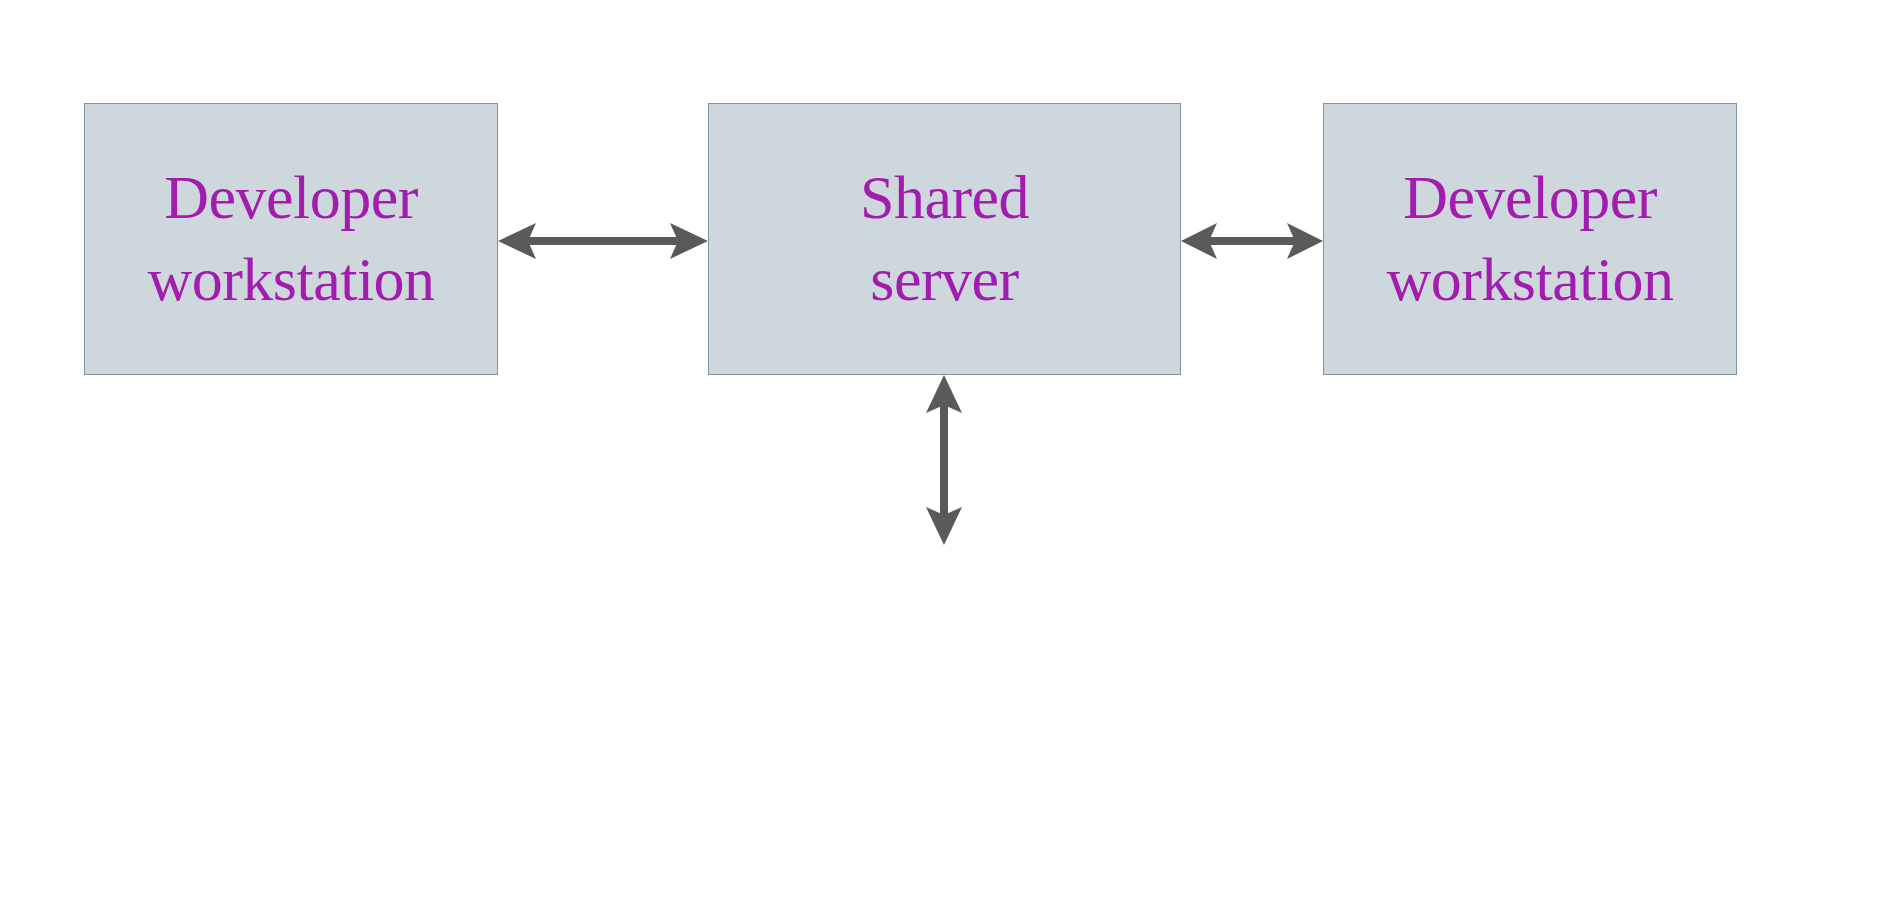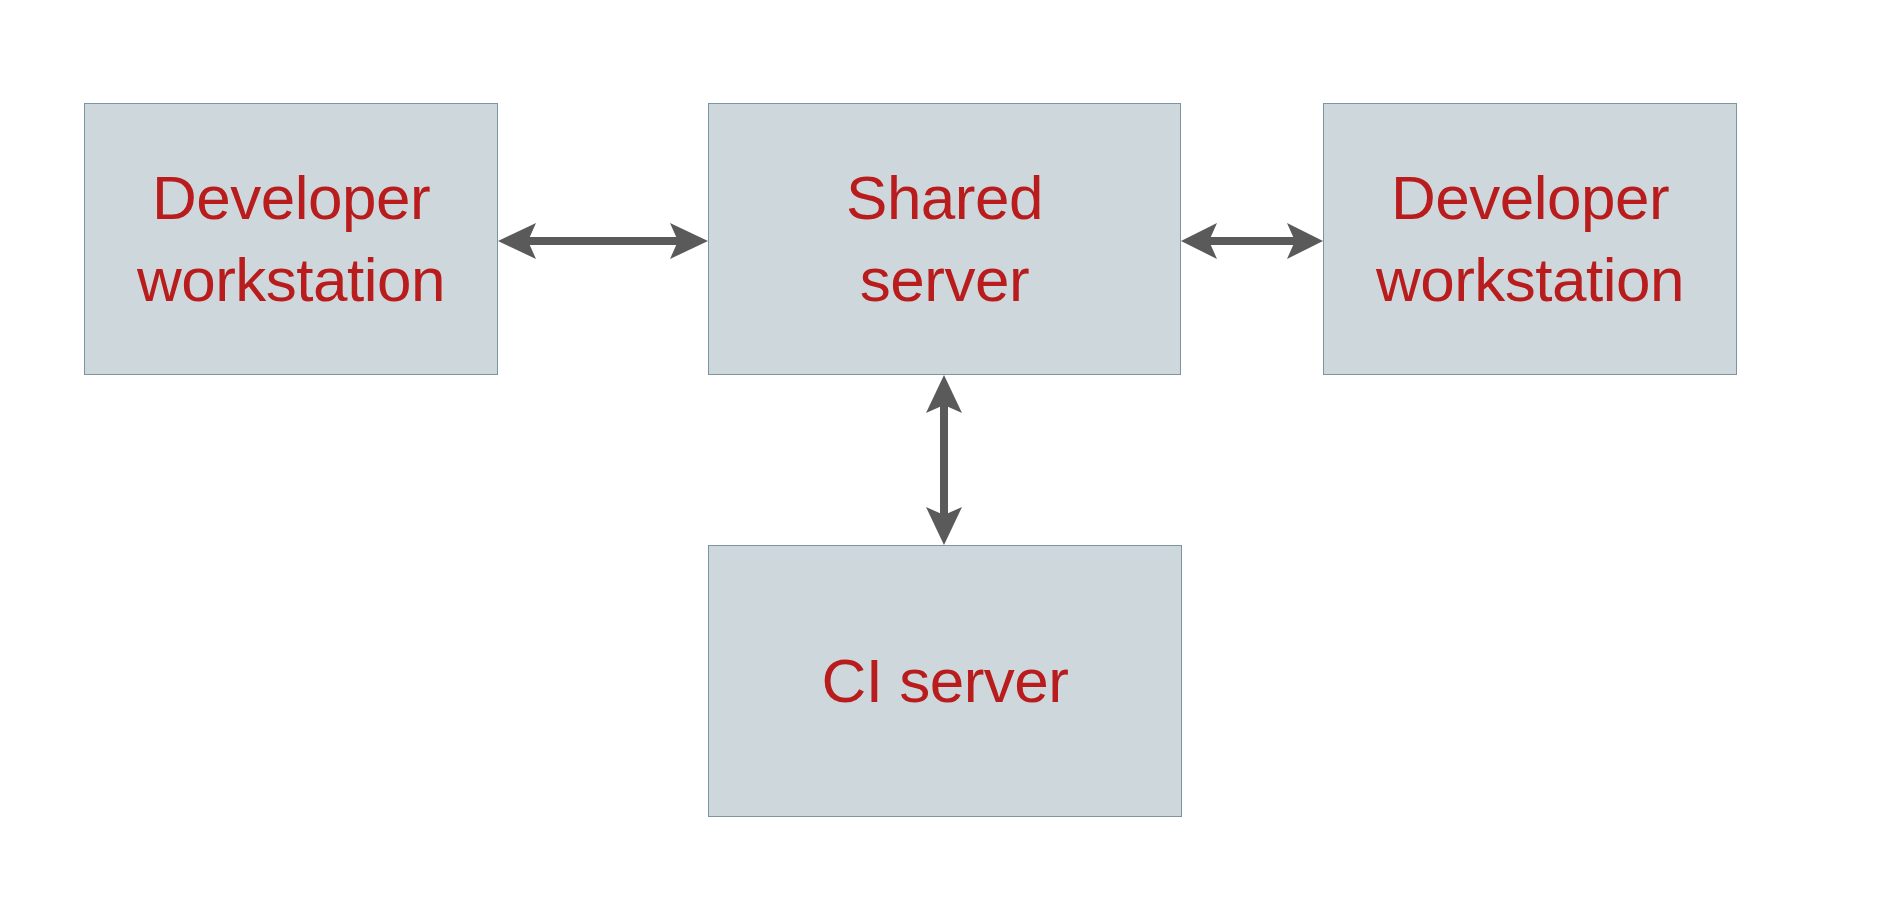--- a/index.html
+++ b/index.html
@@ -22,22 +22,22 @@
     position: absolute;
     box-sizing: border-box;
     background: #ced8dc;
     border: 1.5px solid #7d95a2;
     display: flex;
     align-items: center;
     justify-content: center;
     text-align: center;
   }
   .node-label {
-    color: #b91c1c;
-    font-family: Liberation Sans, sans-serif;
+    color: #a21caf;
+    font-family: Liberation Serif, serif;
     font-size: 62px;
     line-height: 1.32;
     font-weight: 400;
     letter-spacing: -0.5px;
     white-space: pre-line;
   }
   .node-dev-left  { left: 84px;  top: 103px; width: 414px; height: 272px; }
   .node-cache     { left: 708px; top: 103px; width: 473px; height: 272px; }
   .node-dev-right { left: 1323px;top: 103px; width: 414px; height: 272px; }
   .node-ci        { left: 708px; top: 545px; width: 474px; height: 272px; }
@@ -63,23 +63,20 @@
   <div class="node node-cache">
     <div class="node-label">Shared
 server</div>
   </div>
 
   <div class="node node-dev-right">
     <div class="node-label">Developer
 workstation</div>
   </div>
 
-  <div class="node node-ci">
-    <div class="node-label">CI server</div>
-  </div>
 
   <svg class="connector conn-left" viewBox="0 0 210 70">
     <g fill="#5a5a5a" stroke="none">
       <rect x="28" y="31" width="154" height="8"></rect>
       <path d="M 0 35 L 38 17 L 30 35 L 38 53 Z"></path>
       <path d="M 210 35 L 172 17 L 180 35 L 172 53 Z"></path>
     </g>
   </svg>
 
   <svg class="connector conn-right" viewBox="0 0 142 70">

